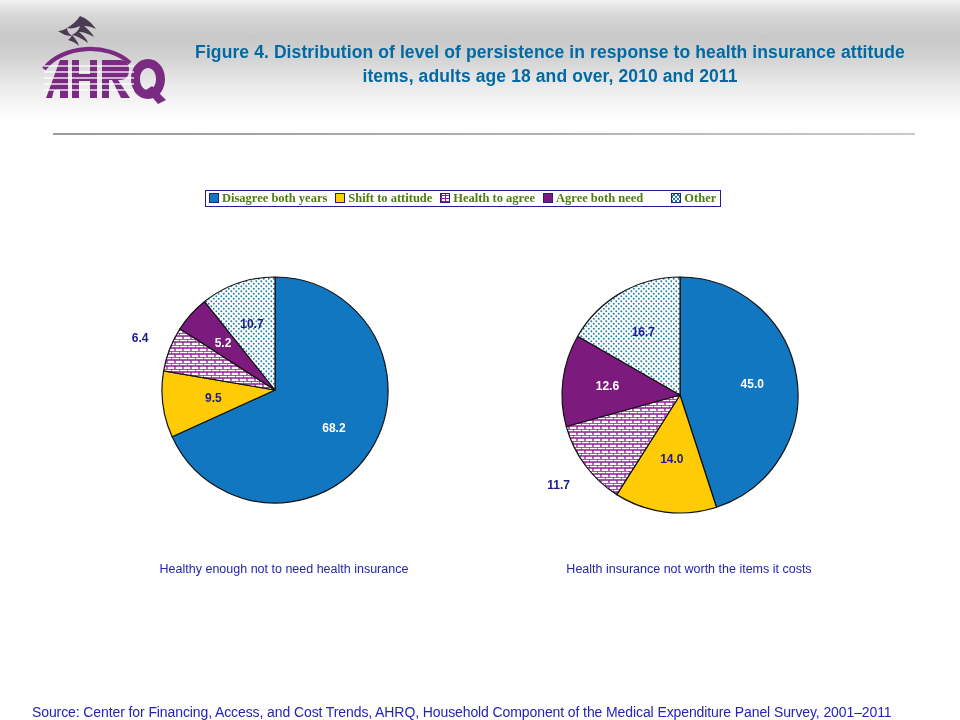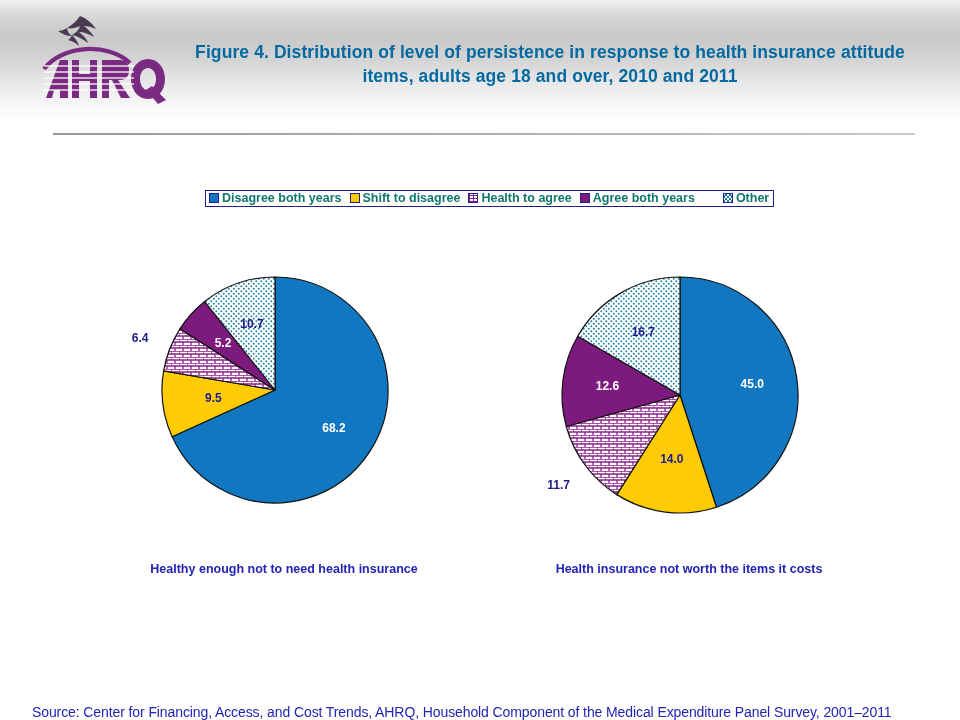--- a/index.html
+++ b/index.html
@@ -91,24 +91,25 @@
   .legend-entry:last-child { margin-right: 1px; padding-left: 20px; }
   .legend-swatch {
     width: 10px;
     height: 10px;
     border: 1px solid #20208c;
     margin-right: 3px;
     box-sizing: border-box;
     flex: 0 0 auto;
   }
   .legend-text {
-    color: #0f766e;
+    color: #4d7c0f;
     font-size: 12.5px;
     font-weight: bold;
     line-height: 13px;
+    font-family: Liberation Serif, serif;
   }
 
   .sw-blue   { background: #1077c0; }
   .sw-gold   { background: #ffcb05; }
   .sw-brick  {
     background-color: #ffffff;
     background-image:
       repeating-linear-gradient(0deg, #8b1f8b 0 1px, transparent 1px 3px),
       repeating-linear-gradient(90deg, #8b1f8b 0 1px, transparent 1px 4px);
   }
@@ -136,21 +137,21 @@
   }
   #pie-left  { left: 115px; }
   #pie-right { left: 525px; }
 
   
   .pie-caption {
     position: absolute;
     top: 562px;
     color: #2323b4;
     font-size: 12.5px;
-    font-weight: bold;
+    font-weight: normal;
     text-align: center;
     white-space: nowrap;
   }
   #caption-left  { left: 138px; width: 292px; }
   #caption-right { left: 538px; width: 302px; }
 
   
   #source {
     position: absolute;
     left: 32px;
@@ -220,29 +221,29 @@
 
 <div id="divider"></div>
 
 <div id="legend">
   <div class="legend-entry">
     <span class="legend-swatch sw-blue"></span>
     <span class="legend-text">Disagree both years</span>
   </div>
   <div class="legend-entry">
     <span class="legend-swatch sw-gold"></span>
-    <span class="legend-text">Shift to disagree</span>
+    <span class="legend-text">Shift to attitude</span>
   </div>
   <div class="legend-entry">
     <span class="legend-swatch sw-brick"></span>
     <span class="legend-text">Health to agree</span>
   </div>
   <div class="legend-entry">
     <span class="legend-swatch sw-purple"></span>
-    <span class="legend-text">Agree both years</span>
+    <span class="legend-text">Agree both need</span>
   </div>
   <div class="legend-entry">
     <span class="legend-swatch sw-dot"></span>
     <span class="legend-text">Other</span>
   </div>
 </div>
 
 <div id="charts">
   <div class="pie-wrap" id="pie-left">
     <svg width="320" height="300" viewBox="0 0 320 300" xmlns="http://www.w3.org/2000/svg">

